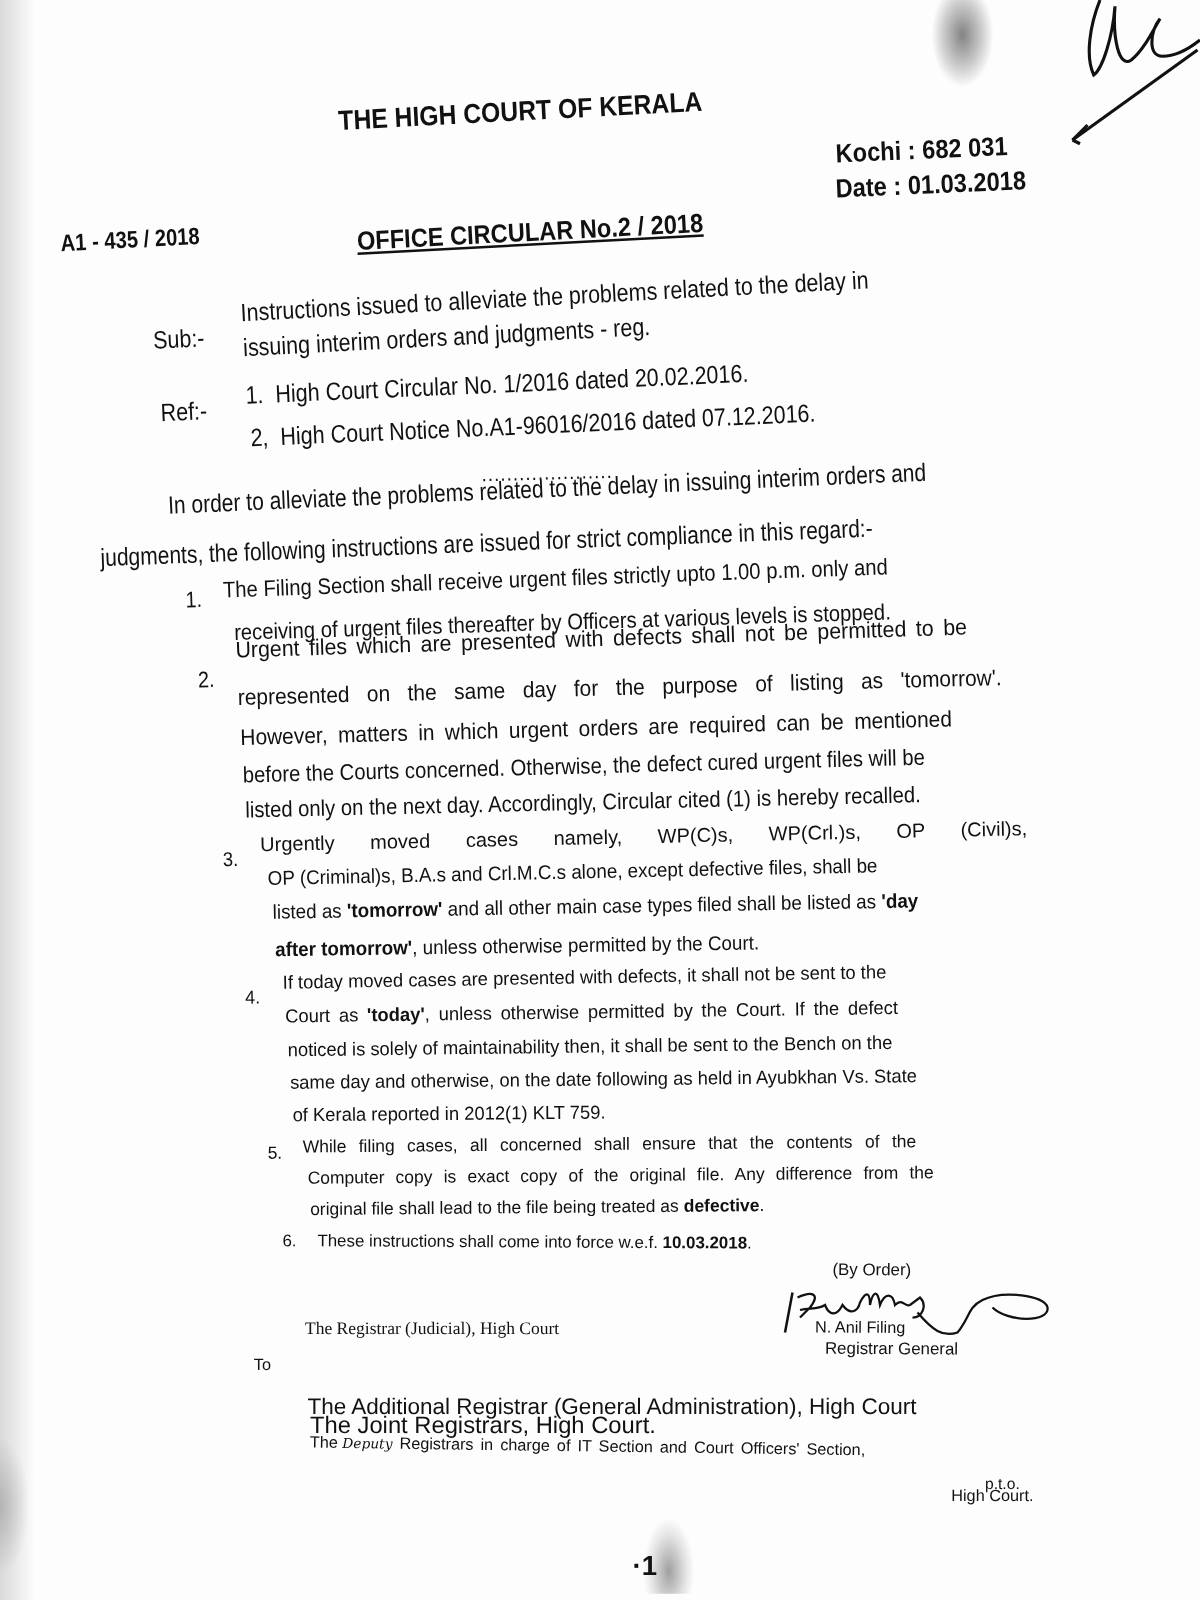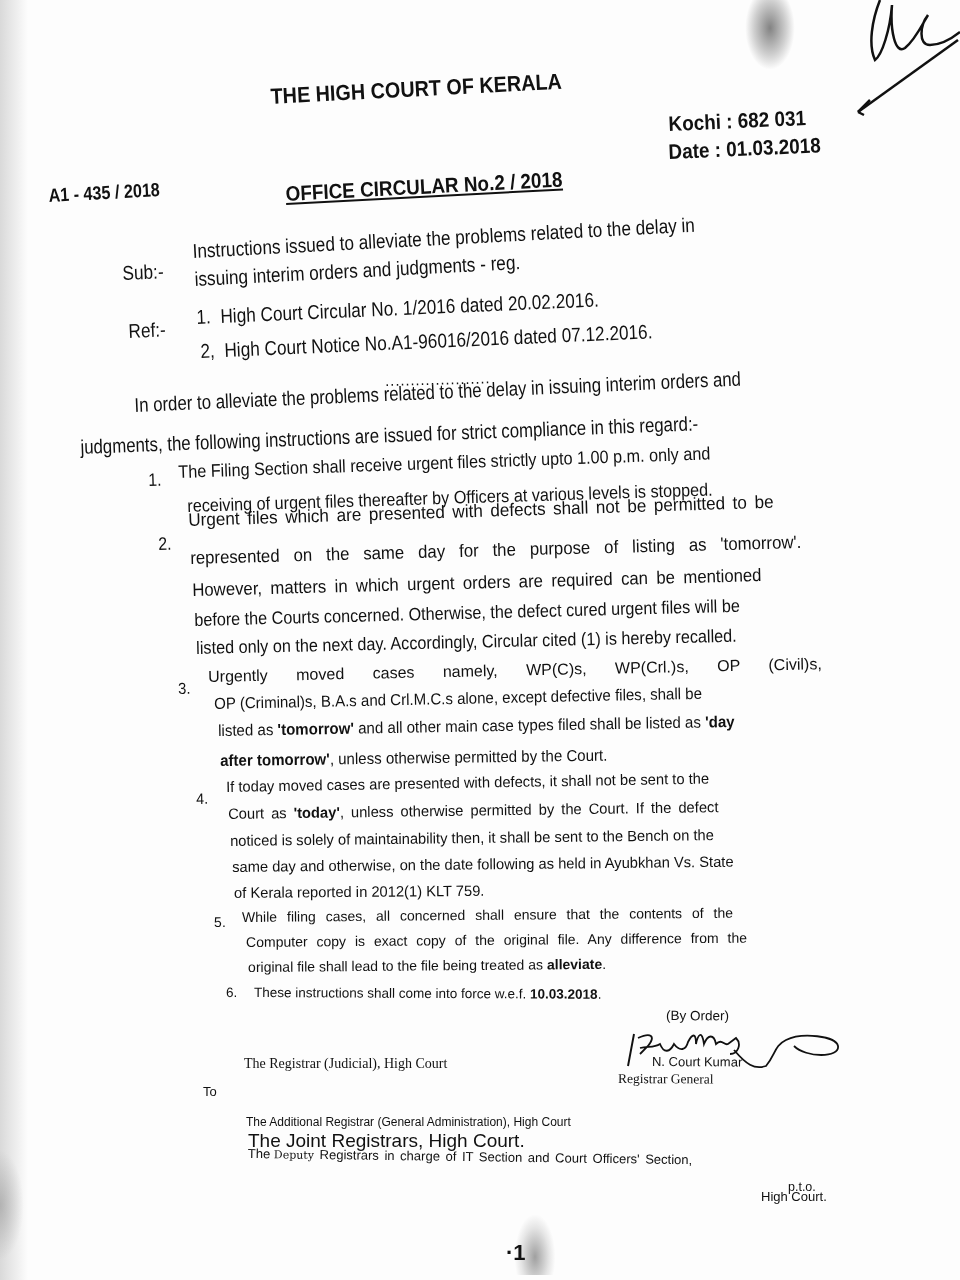--- a/index.html
+++ b/index.html
@@ -111,40 +111,40 @@
     <span>Court as </span><b>'today'</b><span>, unless otherwise permitted by the Court. If the defect</span>
   </div>
   <div class="abs t15" style="left:230px;top:832px;transform:rotate(-0.7deg) scaleX(0.98);">noticed is solely of maintainability then, it shall be sent to the Bench on the</div>
   <div class="abs t15" style="left:232px;top:858px;transform:rotate(-0.6deg) scaleX(0.98);">same day and otherwise, on the date following as held in Ayubkhan Vs. State</div>
   <div class="abs t15" style="left:234px;top:884px;transform:rotate(-0.5deg) scaleX(0.98);">of Kerala reported in 2012(1) KLT 759.</div>
 
   <div class="abs t14" style="left:214px;top:914px;">5.</div>
   <div class="abs t14" style="left:242px;top:909px;word-spacing:6px;">While filing cases, all concerned shall ensure that the contents of the</div>
   <div class="abs t14" style="left:246px;top:934px;word-spacing:5px;">Computer copy is exact copy of the original file. Any difference from the</div>
   <div class="abs t14" style="left:248px;top:959px;">
-    <span>original file shall  lead to the file being treated as </span><b>alleviate</b><span>.</span>
+    <span>original file shall  lead to the file being treated as </span><b>defective</b><span>.</span>
   </div>
 
   <div class="abs t13" style="left:226px;top:985px;">6.</div>
   <div class="abs t13" style="left:254px;top:985px;">
     <span>These instructions shall come into force w.e.f. </span><b>10.03.2018</b><span>.</span>
   </div>
 
   <div class="abs t13" style="left:666px;top:1008px;">(By Order)</div>
   <svg class="sig-svg" style="left:626px;top:1024px;" width="220" height="50" viewBox="0 0 220 50">
     <path d="M8 10 L 2 42" stroke="#111" stroke-width="2" fill="none"></path>
     <path d="M12 14 C 25 8, 30 12, 22 22 L 14 30 M14 24 C 22 22, 28 24, 34 20 C 38 30, 44 28, 48 20 C 54 28, 60 26, 62 18 C 66 10, 70 8, 70 20 C 72 10, 76 6, 78 20 C 82 10, 88 10, 90 20 C 96 14, 98 22, 102 20 L 110 14 C 116 20, 112 30, 104 30 M108 26 C 120 40, 128 46, 140 42 C 150 30, 148 22, 160 16 C 176 8, 210 12, 212 22 C 214 34, 180 34, 168 22" fill="none" stroke="#111" stroke-width="1.8"></path>
   </svg>
-  <div class="abs t13" style="left:652px;top:1054px;font-size:13px;">N. Court Kumar</div>
-  <div class="abs t13" style="left:618px;top:1071px;font-size:13.5px;font-family:Liberation Serif, serif;">Registrar General</div>
+  <div class="abs t13" style="left:652px;top:1054px;font-size:13px;">N. Anil Filing</div>
+  <div class="abs t13" style="left:660px;top:1071px;font-size:13.5px;">Registrar General</div>
 
   <div class="abs" style="left:190px;top:1084px;font-size:13px;margin-left:13px;">To</div>
   <div class="abs" style="left:244px;top:1056px;font-size:14px;font-family:Liberation Serif, serif;">The Registrar (Judicial), High Court</div>
-  <div class="abs" style="left:246px;top:1115px;font-size:12px;text-align:center;">The Additional Registrar (General Administration), High Court</div>
+  <div class="abs" style="left:246px;top:1115px;font-size:18px;text-align:center;">The Additional Registrar (General Administration), High Court</div>
   <div class="abs" style="left:248px;top:1130px;font-size:19px;">The Joint Registrars, High Court.</div>
   <div class="abs" style="left:248px;top:1146px;font-size:13px;transform:rotate(0.8deg);transform-origin:left top;">
-    <span>The </span><span style="font-family:'DejaVu Serif',serif;font-size:11px;">Deputy</span><span style="word-spacing:2px;"> Registrars in  charge  of  IT  Section  and  Court  Officers'  Section,</span>
+    <span>The </span><span style="font-family:'DejaVu Serif',serif;font-style:italic;font-size:11px;">Deputy</span><span style="word-spacing:2px;"> Registrars in  charge  of  IT  Section  and  Court  Officers'  Section,</span>
   </div>
   <div class="abs" style="left:761px;top:1163px;font-size:13px;margin-top:26px;">High Court.</div>
   <div class="abs" style="left:788px;top:1180px;font-size:12.5px;">p.t.o.</div>
 
   <div class="abs" style="left:506px;top:1240px;font-size:22px;font-weight:bold;">·<span>1</span></div>
 </div>
 
 </body></html>

